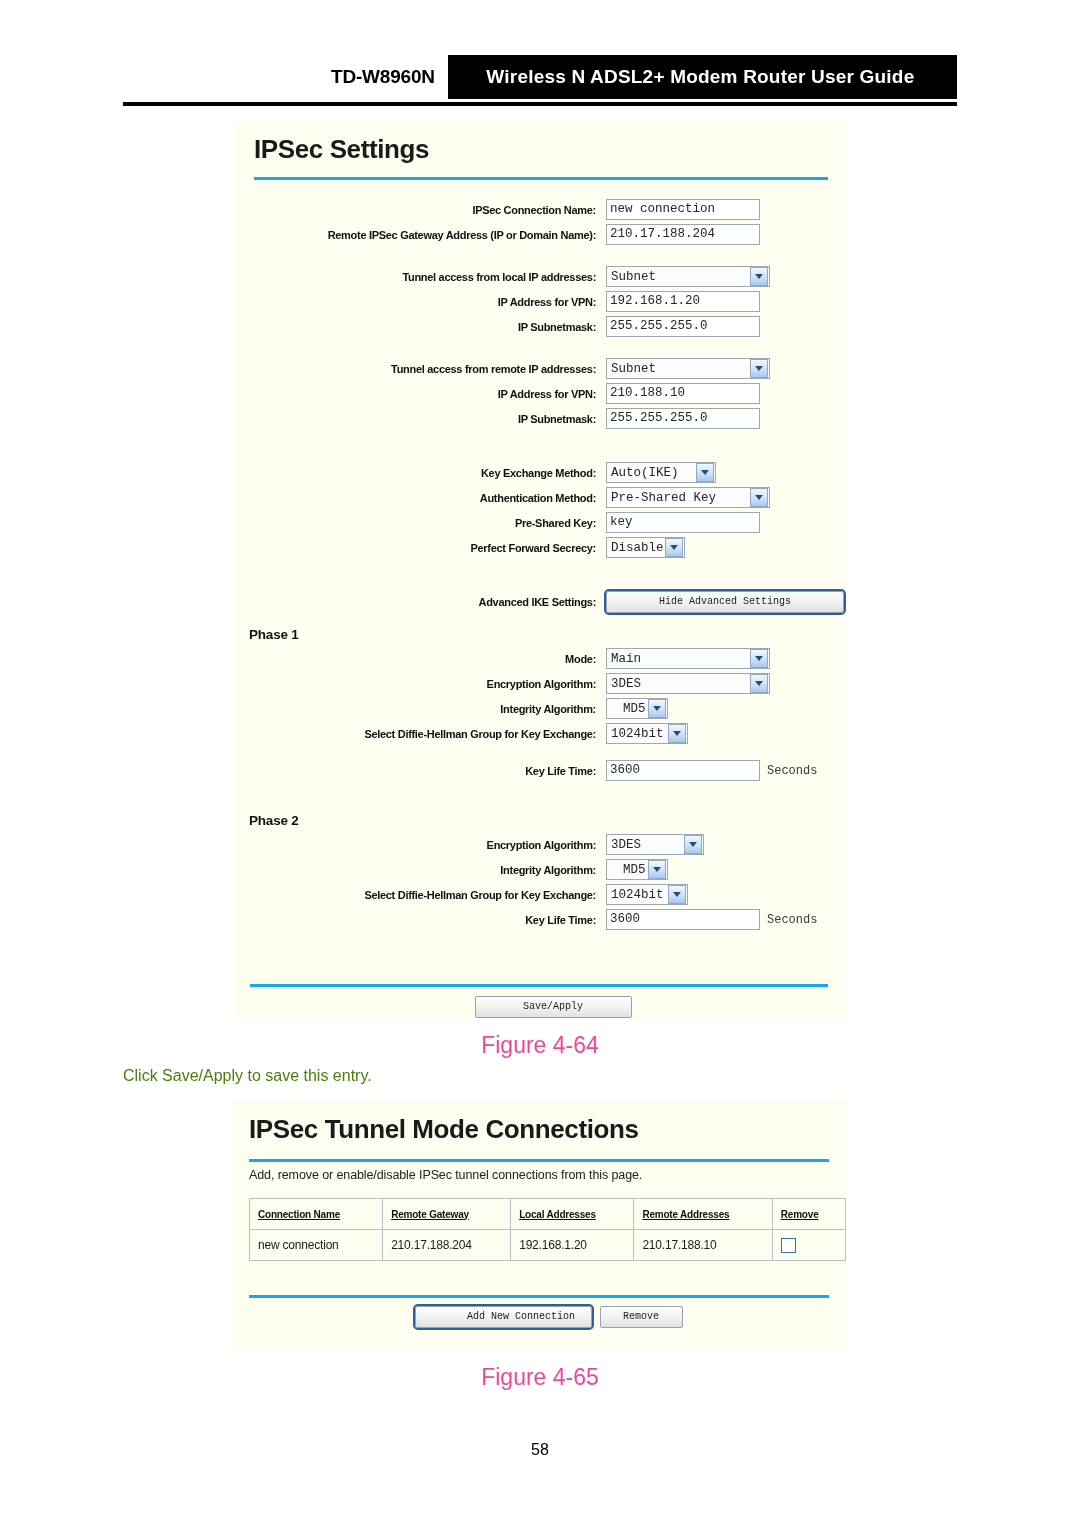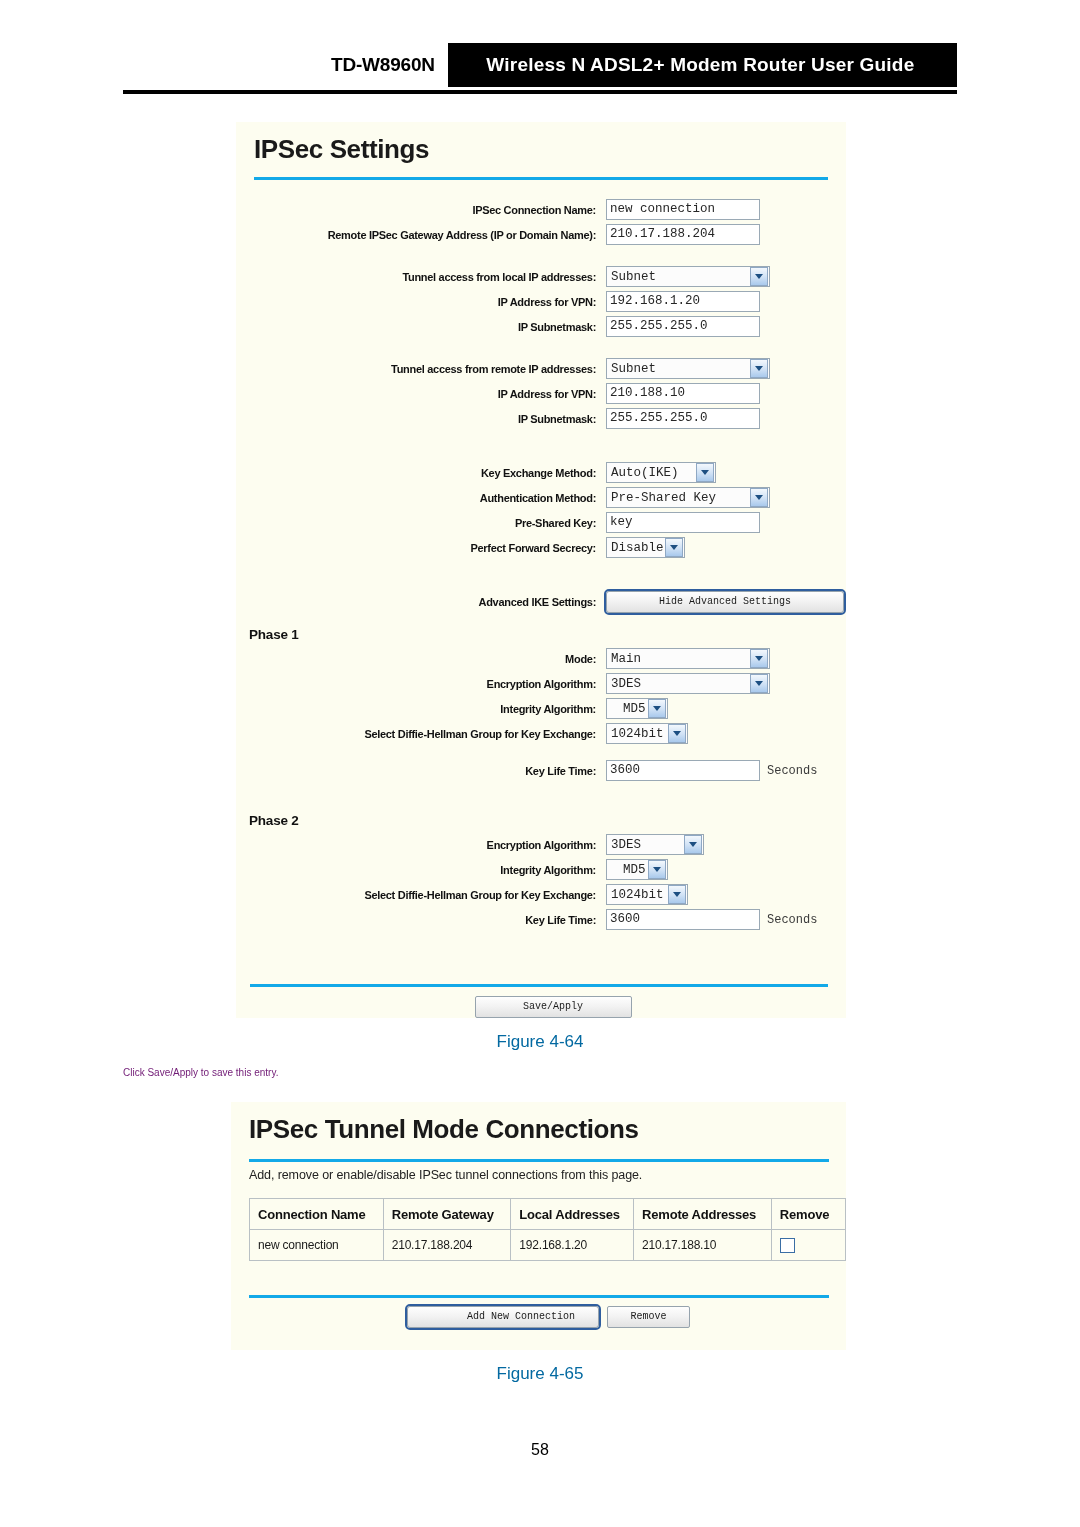--- a/index.html
+++ b/index.html
@@ -13,21 +13,21 @@
     position: relative;
     font-family: "Liberation Sans", sans-serif;
     color: #000;
     overflow: hidden;
   }
 
   
   .page-header {
     position: absolute;
     left: 123px;
-    top: 43px;
+    top: 55px;
     width: 834px;
     height: 52px;
   }
   .hdr-row {
     display: flex;
     align-items: stretch;
     height: 44px;
   }
   .hdr-model {
     flex: 0 0 auto;
@@ -226,21 +226,21 @@
     padding: 0 8px;
     white-space: nowrap;
   }
   .btn.default-btn {
     outline: 2px solid #2f5e9e;
     outline-offset: 0px;
     border-radius: 3px;
   }
   #btn-hide-adv { width: 238px; }
   #btn-save     { width: 157px; }
-  #btn-addnew   { width: 192px; padding-left: 44px; }
+  #btn-addnew   { width: 177px; padding-left: 44px; }
   #btn-remove   { width: 83px; }
 
   
   .btnrow-save {
     position: absolute;
     left: 0; top: 874px;
     width: 100%;
     display: flex;
     justify-content: center;
     padding-left: 12px;
@@ -258,21 +258,22 @@
     border: 1px solid #b9c0c4;
     height: 30px;
     padding: 0 8px;
     text-align: left;
     font-weight: normal;
     letter-spacing: -0.2px;
     color: #111;
   }
   .conn-table th {
     font-weight: bold;
-    font-size: 13px;
+    font-size: 10px;
+    text-decoration: underline;
   }
   .conn-table td { font-size: 12px; color: #1b1b1b; }
   .th-cn { width: 122px; } .th-rg { width: 114px; }
   .th-la { width: 110px; } .th-ra { width: 126px; }
   .th-rm { width: 58px; }
   .cell-center { text-align: center; }
   .chk {
     display: inline-block;
     width: 13px; height: 13px;
     border: 1px solid #3a6ea5;
@@ -287,31 +288,31 @@
     justify-content: center;
     gap: 8px;
     padding-left: 10px;
   }
 
   
   .caption {
     position: absolute;
     width: 100%;
     text-align: center;
-    font-size: 17px;
-    color: #0369a1;
+    font-size: 23px;
+    color: #ec4899;
   }
   #cap-64 { left: 0; top: 1032px; }
   #cap-65 { left: 0; top: 1364px; }
   .body-text {
     position: absolute;
     left: 123px;
     top: 1067px;
-    font-size: 10px;
-    color: #701a75;
+    font-size: 16px;
+    color: #4d7c0f;
   }
   .page-num {
     position: absolute;
     width: 100%;
     text-align: center;
     top: 1441px;
     font-size: 16px;
     color: #000;
   }
 </style>

